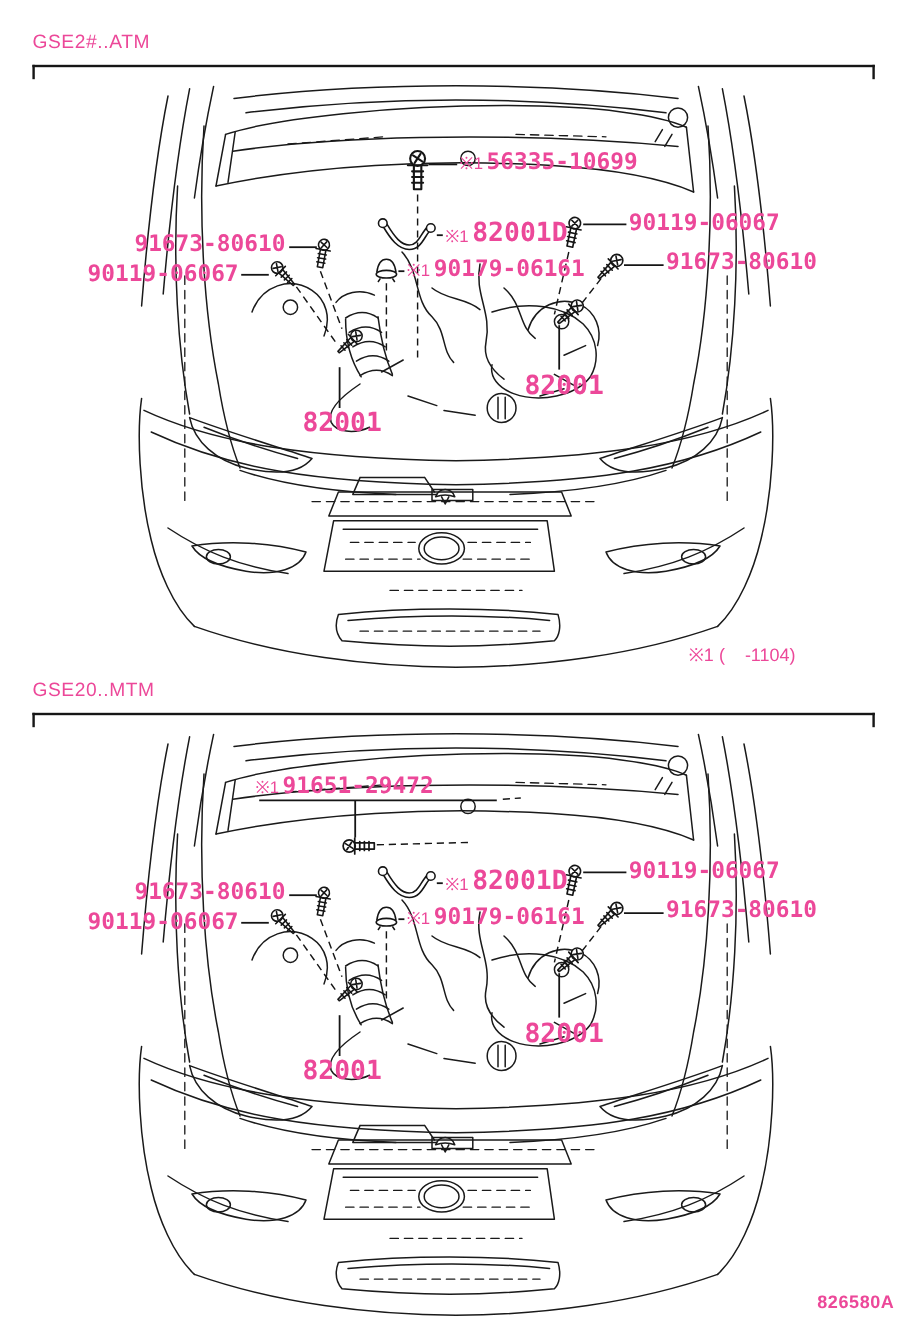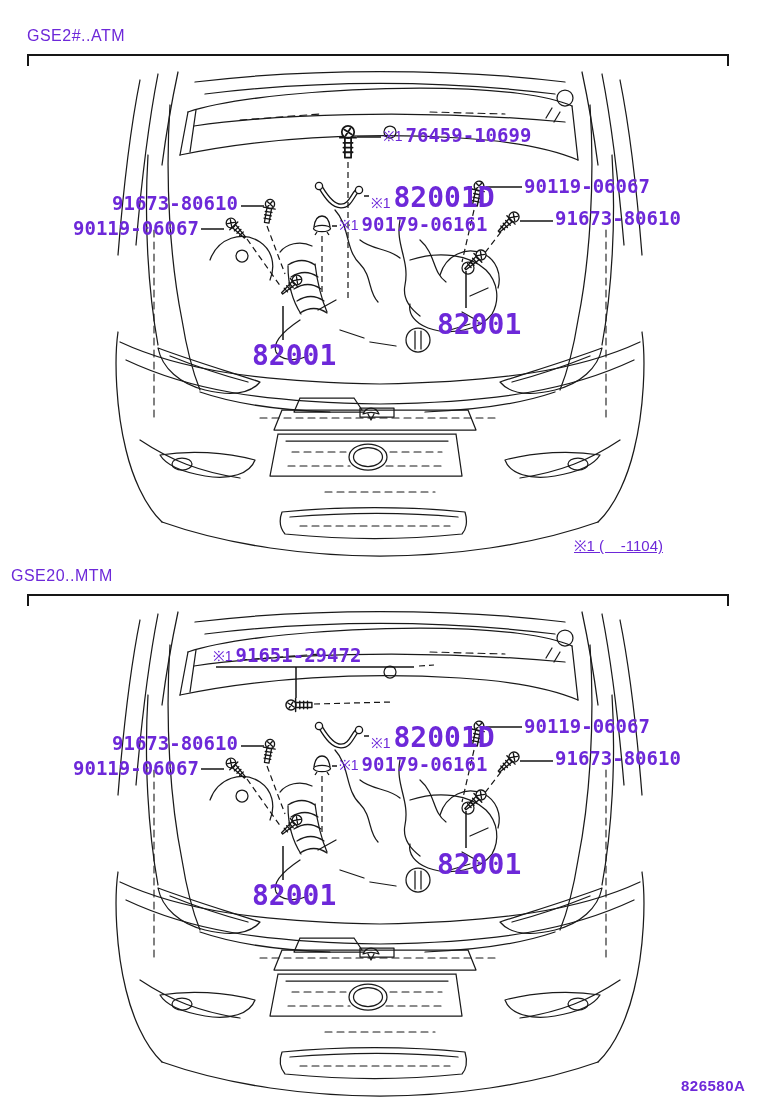--- a/index.html
+++ b/index.html
@@ -1,29 +1,29 @@
 <!DOCTYPE html>
 <html><head>
 <meta charset="utf-8">
 <style>
   html,body{margin:0;padding:0;background:#fff;}
   .page{position:relative;width:760px;height:1112px;background:#fff;overflow:hidden;
-        font-family:"Liberation Sans",sans-serif;color:#6d28d9;}
+        font-family:"Liberation Sans",sans-serif;color:#ec4899;}
   .section{position:absolute;left:0;width:760px;height:560px;}
   .sec1{top:0;}
   .sec2{top:540px;height:572px;}
   svg.art{position:absolute;left:0;top:0;}
   .hdr{position:absolute;font-size:16px;letter-spacing:.5px;white-space:nowrap;}
   .bracket{position:absolute;left:27px;top:54px;width:702px;height:12px;
            border:2px solid #161616;border-bottom:none;box-sizing:border-box;}
   .lbl{position:absolute;display:flex;align-items:flex-end;gap:3px;white-space:nowrap;}
   .lbl .pn{font-family:"DejaVu Sans Mono",monospace;font-weight:700;font-size:19px;line-height:1;}
-  .lbl .pn.big{font-size:28px;}
+  .lbl .pn.big{font-size:22px;}
   .lbl .pre{font-size:14px;line-height:1;padding-bottom:2px;}
-  .note{position:absolute;font-size:15px;white-space:pre;text-decoration:underline;}
+  .note{position:absolute;font-size:15px;white-space:pre;}
   .footer{position:absolute;font-size:15px;letter-spacing:.5px;font-weight:bold;}
   
   #car-art path,#car-art circle,#car-art ellipse{fill:none;stroke:#1a1a1a;stroke-width:1.25;
       stroke-linecap:round;stroke-linejoin:round;}
   #car-art .cdash{stroke-dasharray:7 5;stroke-width:1.1;}
   svg .lead{stroke:#151515;stroke-width:1.5;fill:none;}
   svg .dash{stroke:#151515;stroke-width:1.2;fill:none;stroke-dasharray:6 4;}
   #g-bolt circle,#g-screw circle{fill:#fff;stroke:#151515;stroke-width:1.3;}
   #g-bolt path,#g-screw path{fill:none;stroke:#151515;stroke-width:1.3;stroke-linecap:round;}
   .ring{fill:#fff;stroke:#151515;stroke-width:1.3;}
@@ -189,21 +189,21 @@
         <path class="lead" d="M357,137 L381,137"></path>
         <path class="dash" d="M348,162 L348,300"></path>
       </g>
     </svg>
 
     <div class="hdr" style="left:27px;top:27px">GSE2#..ATM</div>
     <div class="bracket"></div>
 
     <div class="lbl" style="left:383px;top:126px">
       <span class="pre">※1</span>
-      <span class="pn">76459-10699</span>
+      <span class="pn">56335-10699</span>
     </div>
     <div class="lbl" style="left:371px;top:184px">
       <span class="pre">※1</span>
       <span class="pn big">82001D</span>
     </div>
     <div class="lbl" style="left:524px;top:177px">
       <span class="pn">90119-06067</span>
     </div>
     <div class="lbl" style="left:555px;top:209px">
       <span class="pn">91673-80610</span>
@@ -233,21 +233,21 @@
       <use href="#callouts-common"></use>
       <g>
         <path class="lead" d="M216,127 L414,127"></path>
         <path class="dash" d="M419,126 L434,125"></path>
         <path class="lead" d="M296,127 L296,158"></path>
         <use href="#g-bolt" transform="translate(291,165) rotate(-90) scale(1.1)"></use>
         <path class="dash" d="M314,164 L392,162"></path>
       </g>
     </svg>
 
-    <div class="hdr" style="left:11px;top:27px">GSE20..MTM</div>
+    <div class="hdr" style="left:27px;top:27px">GSE20..MTM</div>
     <div class="bracket"></div>
 
     <div class="lbl" style="left:213px;top:106px">
       <span class="pre">※1</span>
       <span class="pn">91651-29472</span>
     </div>
     <div class="lbl" style="left:371px;top:184px">
       <span class="pre">※1</span>
       <span class="pn big">82001D</span>
     </div>

